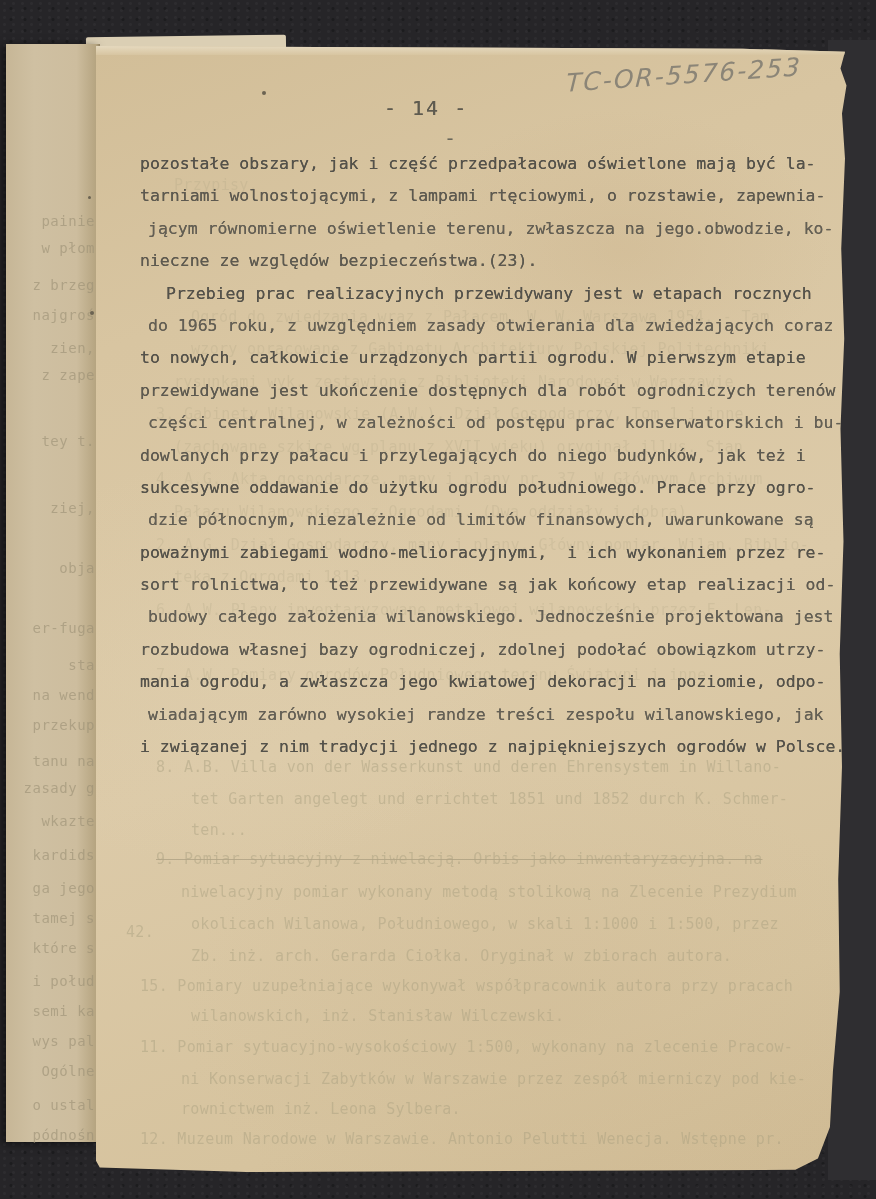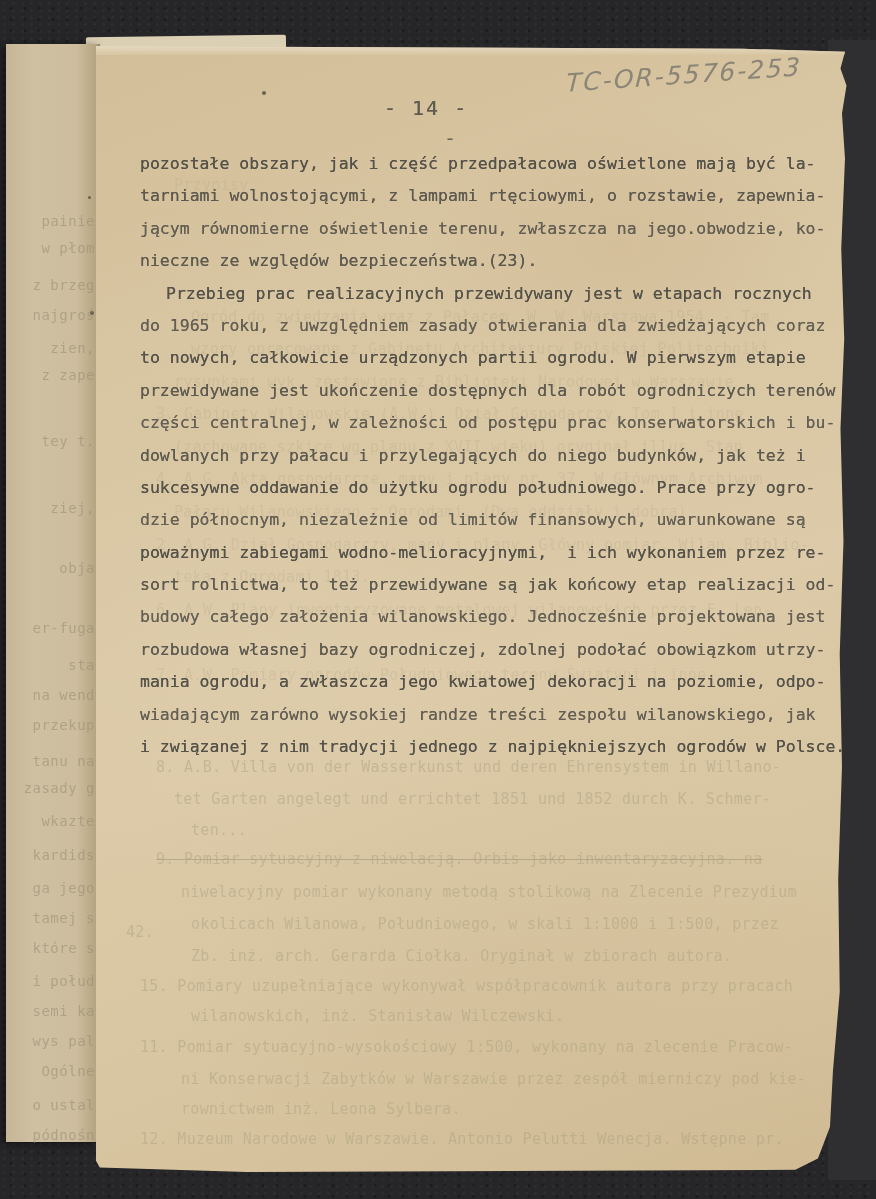--- a/index.html
+++ b/index.html
@@ -41,21 +41,21 @@
     color:#8b8577;letter-spacing:2px;transform:rotate(-4deg) skewX(-7deg);
     white-space:nowrap;}
   .page-num{position:absolute;left:288px;top:50px;font-size:20px;letter-spacing:2px;
     color:#5e5b50;text-shadow:0 0 .6px rgba(80,76,66,.8);white-space:nowrap;}
   .page-num-dash{position:absolute;left:348px;top:80px;font-size:20px;color:#6a675b;}
   .typed{position:absolute;left:44px;top:108px;width:712px;z-index:5;}
   .typed .line{height:32.4px;font-size:16.5px;color:#54524b;white-space:pre;
     text-shadow:0 0 .6px rgba(66,62,54,.85);}
   .typed .line.indent{padding-left:26px;}
   .typed .line:nth-child(2n){opacity:.93;}
-  .typed .line:nth-child(3n){opacity:.88;}
+  .typed .line:nth-child(3n){opacity:.88;margin-left:8px;}
   .ghost{position:absolute;white-space:pre;font-size:15px;color:#a89f7f;
     filter:blur(.55px);letter-spacing:.3px;z-index:4;}
   .g-upper{opacity:.22;}
   .g-lower{opacity:.46;}
   .strike{text-decoration:line-through;text-decoration-color:rgba(128,120,94,.85);}
   .speck{position:absolute;border-radius:50%;background:#6b6352;}
   .s1{left:166px;top:45px;width:4px;height:4px;}
   .s2{left:88px;top:196px;width:3px;height:3px;z-index:4;}
   .s3{left:90px;top:311px;width:4px;height:4px;z-index:4;}
 </style>
@@ -111,21 +111,21 @@
     <div class="ghost g-upper" style="left:60px;top:359px">3. Gabinety Wilanowskie (A.W.), Dział Gospodarczy, Tom 1 i inne</div>
     <div class="ghost g-upper" style="left:78px;top:392px">(zachowane szkice wg planu z XVII wieku) oryginał illus. Stan</div>
     <div class="ghost g-upper" style="left:60px;top:424px">4. A.G. Akta gospodarcze, mapy i plany nr. 37. W Głównym Archiwum</div>
     <div class="ghost g-upper" style="left:78px;top:457px">Pałacu Wilanowskiego z Ogrodami. (Dwa oddziały i dobra)</div>
     <div class="ghost g-upper" style="left:60px;top:490px">2. A.G. Dział Gospodarczy, mapy i plany. Główny pomiar. Wilan. Biblio-</div>
     <div class="ghost g-upper" style="left:78px;top:522px">teka z Ogrodami 1813.</div>
     <div class="ghost g-upper" style="left:60px;top:555px">6. A.W. Plany inwentaryzowane metalowej wilanowskich przez F. Len-</div>
     <div class="ghost g-upper" style="left:60px;top:620px">7. A.W. Pomiary ogrodów Południowego terenu Świątyni i inne.</div>
 
     <div class="ghost g-lower" style="left:60px;top:712px">8. A.B. Villa von der Wasserkunst und deren Ehrensystem in Willano-</div>
-    <div class="ghost g-lower" style="left:78px;top:744px">tet Garten angelegt und errichtet 1851 und 1852 durch K. Schmer-</div>
+    <div class="ghost g-lower" style="left:95px;top:744px">tet Garten angelegt und errichtet 1851 und 1852 durch K. Schmer-</div>
     <div class="ghost g-lower" style="left:95px;top:775px">ten...</div>
     <div class="ghost g-lower strike" style="left:60px;top:804px">9. Pomiar sytuacyjny z niwelacją. Orbis jako inwentaryzacyjna. na</div>
     <div class="ghost g-lower" style="left:85px;top:837px">niwelacyjny pomiar wykonany metodą stolikową na Zlecenie Prezydium</div>
     <div class="ghost g-lower" style="left:95px;top:869px">okolicach Wilanowa, Południowego, w skali 1:1000 i 1:500, przez</div>
     <div class="ghost g-lower" style="left:30px;top:877px">42.</div>
     <div class="ghost g-lower" style="left:95px;top:901px">Zb. inż. arch. Gerarda Ciołka. Oryginał w zbiorach autora.</div>
     <div class="ghost g-lower" style="left:44px;top:931px">15. Pomiary uzupełniające wykonywał współpracownik autora przy pracach</div>
     <div class="ghost g-lower" style="left:95px;top:961px">wilanowskich, inż. Stanisław Wilczewski.</div>
     <div class="ghost g-lower" style="left:44px;top:992px">11. Pomiar sytuacyjno-wysokościowy 1:500, wykonany na zlecenie Pracow-</div>
     <div class="ghost g-lower" style="left:85px;top:1024px">ni Konserwacji Zabytków w Warszawie przez zespół mierniczy pod kie-</div>

